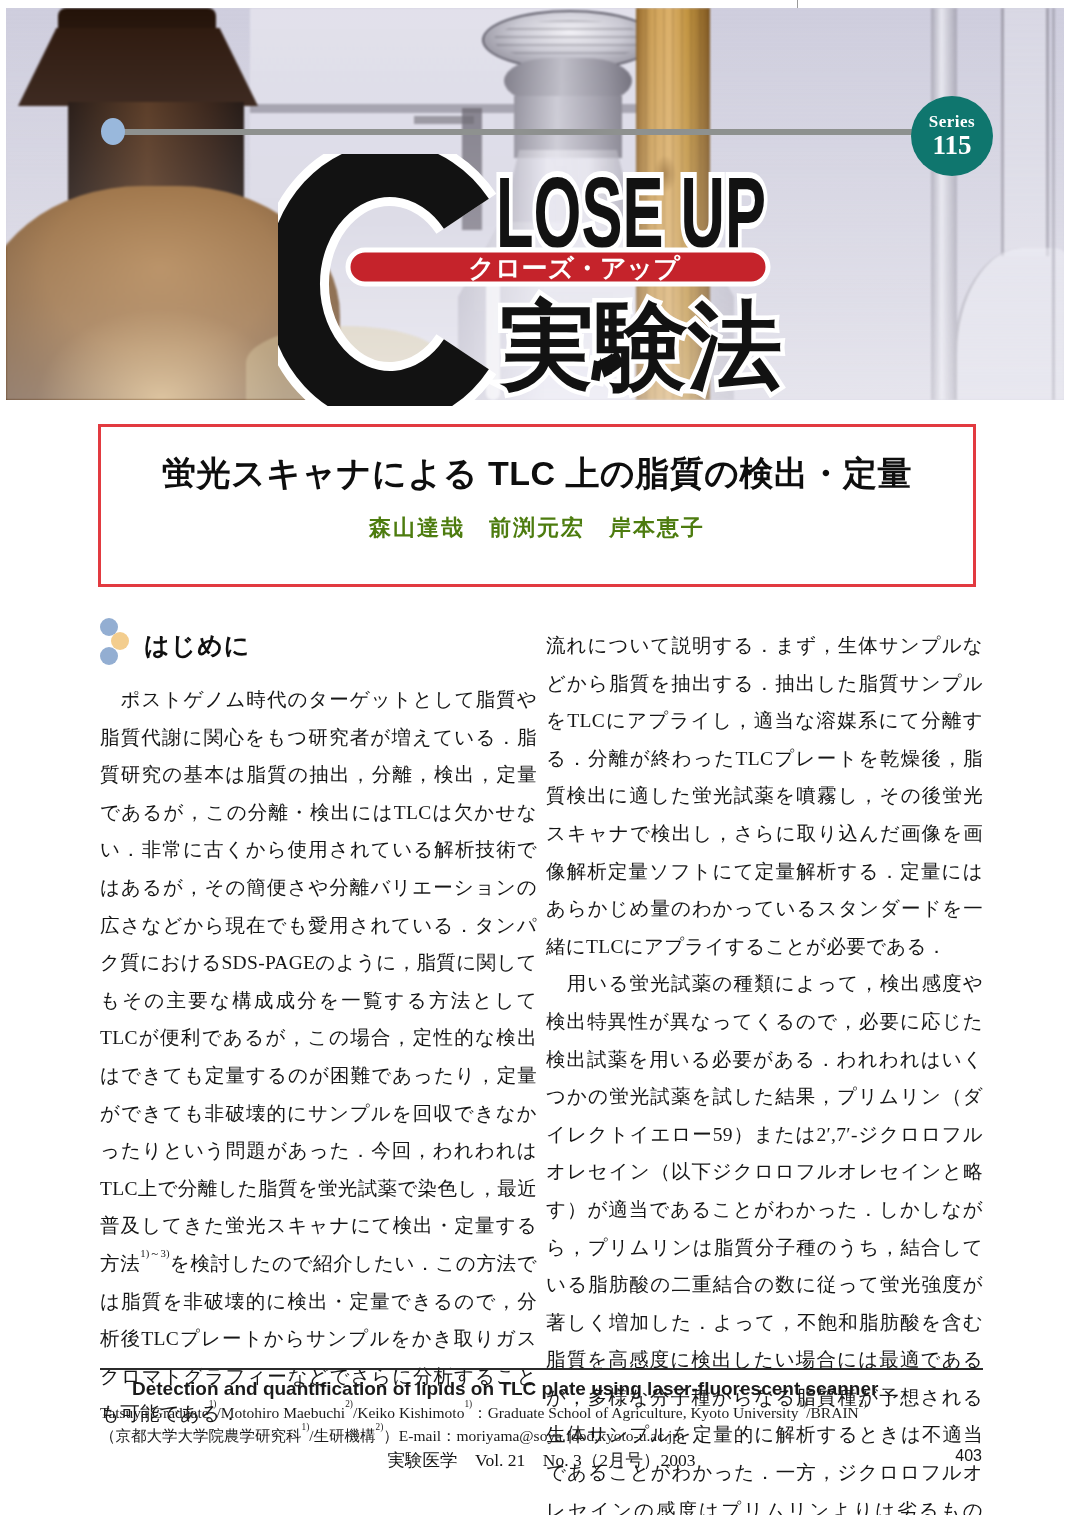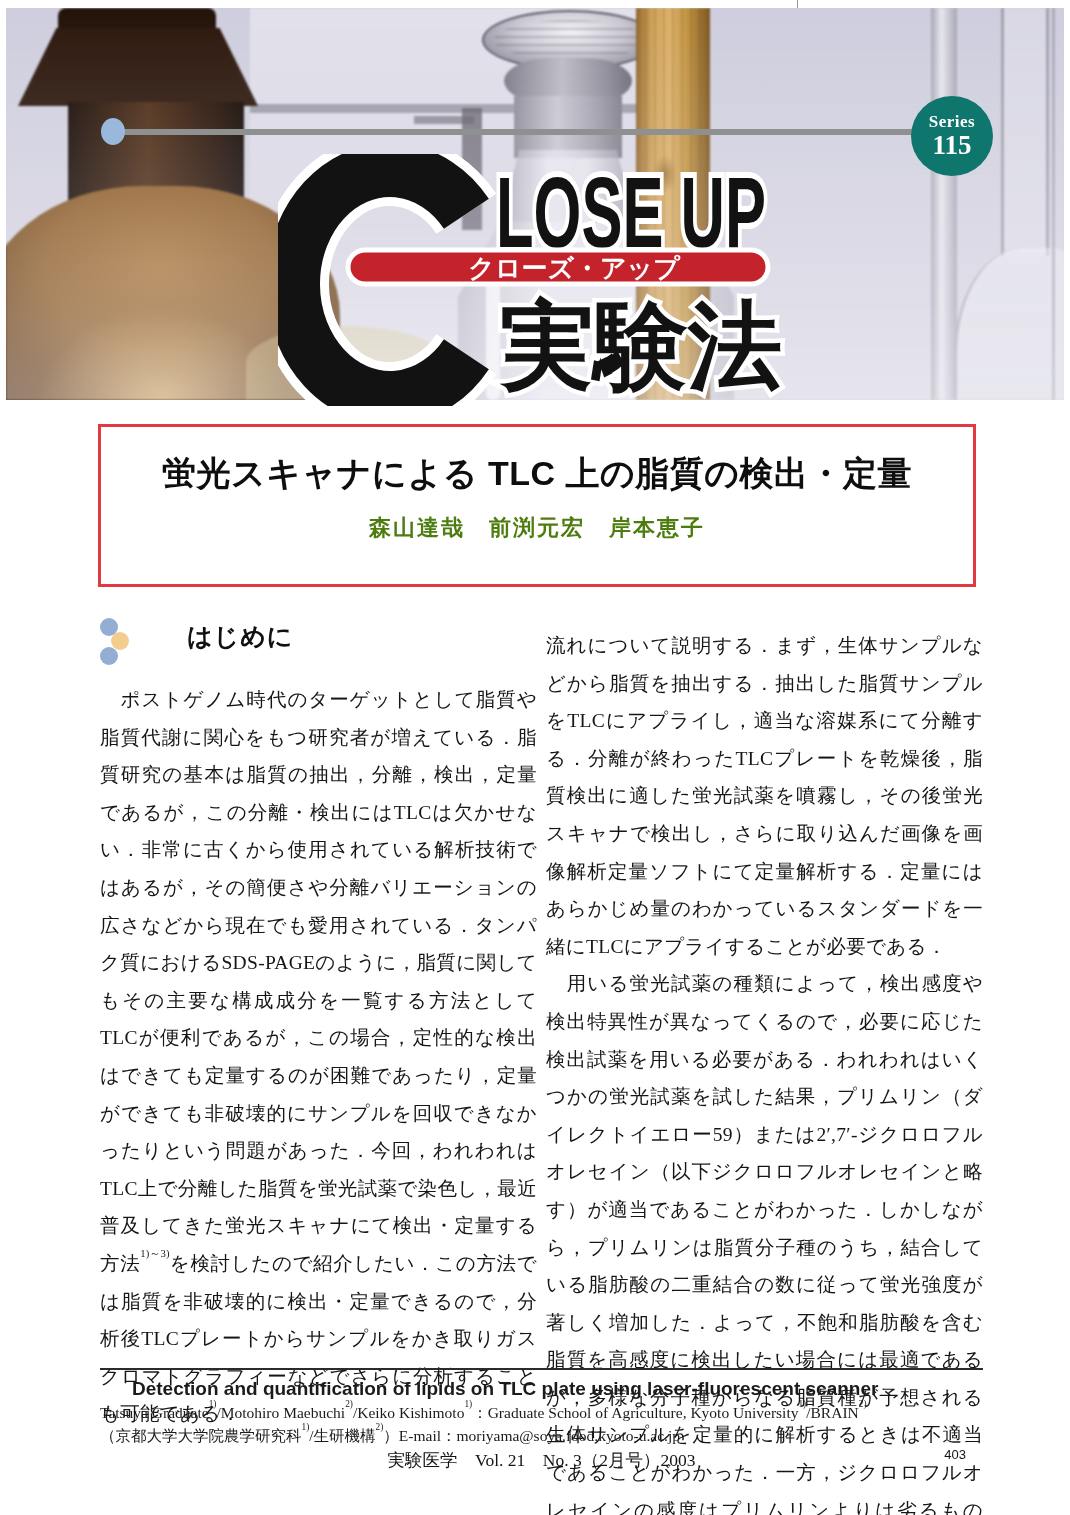--- a/index.html
+++ b/index.html
@@ -62,37 +62,37 @@
         text-align:center;}
   .tbox .ttl{margin-top:24px;font-size:34px;font-weight:bold;letter-spacing:.5px;color:#0e0e0e;}
   .tbox .auth{margin-top:16px;font-size:22px;font-weight:600;letter-spacing:2px;color:#4d7c0f;}
   
   .col{position:absolute;width:437px;font-family:"Liberation Serif","DejaVu Serif",serif;
        font-size:19.5px;line-height:37.6px;text-align:justify;color:#161616;letter-spacing:.3px;}
   .col-left{left:100px;top:618px;}
   .col-right{left:546px;top:627px;}
   .col p{margin:0;}
   .col sup{font-size:.55em;line-height:0;position:relative;top:-.55em;letter-spacing:0;}
-  .shead{display:flex;align-items:flex-start;font-family:"Liberation Sans",sans-serif;gap:43px;}
+  .shead{display:flex;align-items:flex-end;font-family:"Liberation Sans",sans-serif;}
   .shead .txt{font-size:25px;font-weight:800;color:#101010;margin-left:12px;letter-spacing:1px;}
   .tric{position:relative;width:32px;height:47px;flex:0 0 32px;}
   .tric i{position:absolute;width:18px;height:18px;border-radius:50%;}
   .tric .c1{left:0;top:0;background:#93aed2;}
   .tric .c2{left:11px;top:14px;background:#f3cd8e;z-index:2;}
   .tric .c3{left:0;top:29px;background:#93aed2;}
   .mt-p1{margin-top:16px !important;font-family:Liberation Serif, serif;}
   .mt-h2{margin-top:30px;}
   
   .frule{position:absolute;left:100px;top:1368px;width:883px;height:2px;background:#2b2b2b;}
   .fen{position:absolute;left:100px;top:1378px;width:883px;font-size:19px;font-weight:bold;color:#1b1b1b;margin-left:32px;}
   .fau{position:absolute;left:100px;top:1403px;width:900px;font-family:"Liberation Serif",serif;font-size:15.5px;color:#1b1b1b;}
   .faf{position:absolute;left:100px;top:1426px;width:900px;font-family:"Liberation Serif",serif;font-size:15.5px;color:#1b1b1b;}
   .fjournal{position:absolute;left:100px;top:1448px;width:883px;text-align:center;
             font-family:"Liberation Serif",serif;font-size:17.5px;color:#141414;}
-  .fpage{position:absolute;right:104px;top:1447px;font-size:13px;color:#141414;}
+  .fpage{position:absolute;right:88px;top:1447px;font-size:16px;color:#141414;}
   .fau sup,.faf sup{font-size:.6em;line-height:0;position:relative;top:-.5em;}
 </style>
 </head>
 <body>
 
 <div class="page">
 
   <div class="photo">
     <div class="photo-art">
       <div class="win"></div>

